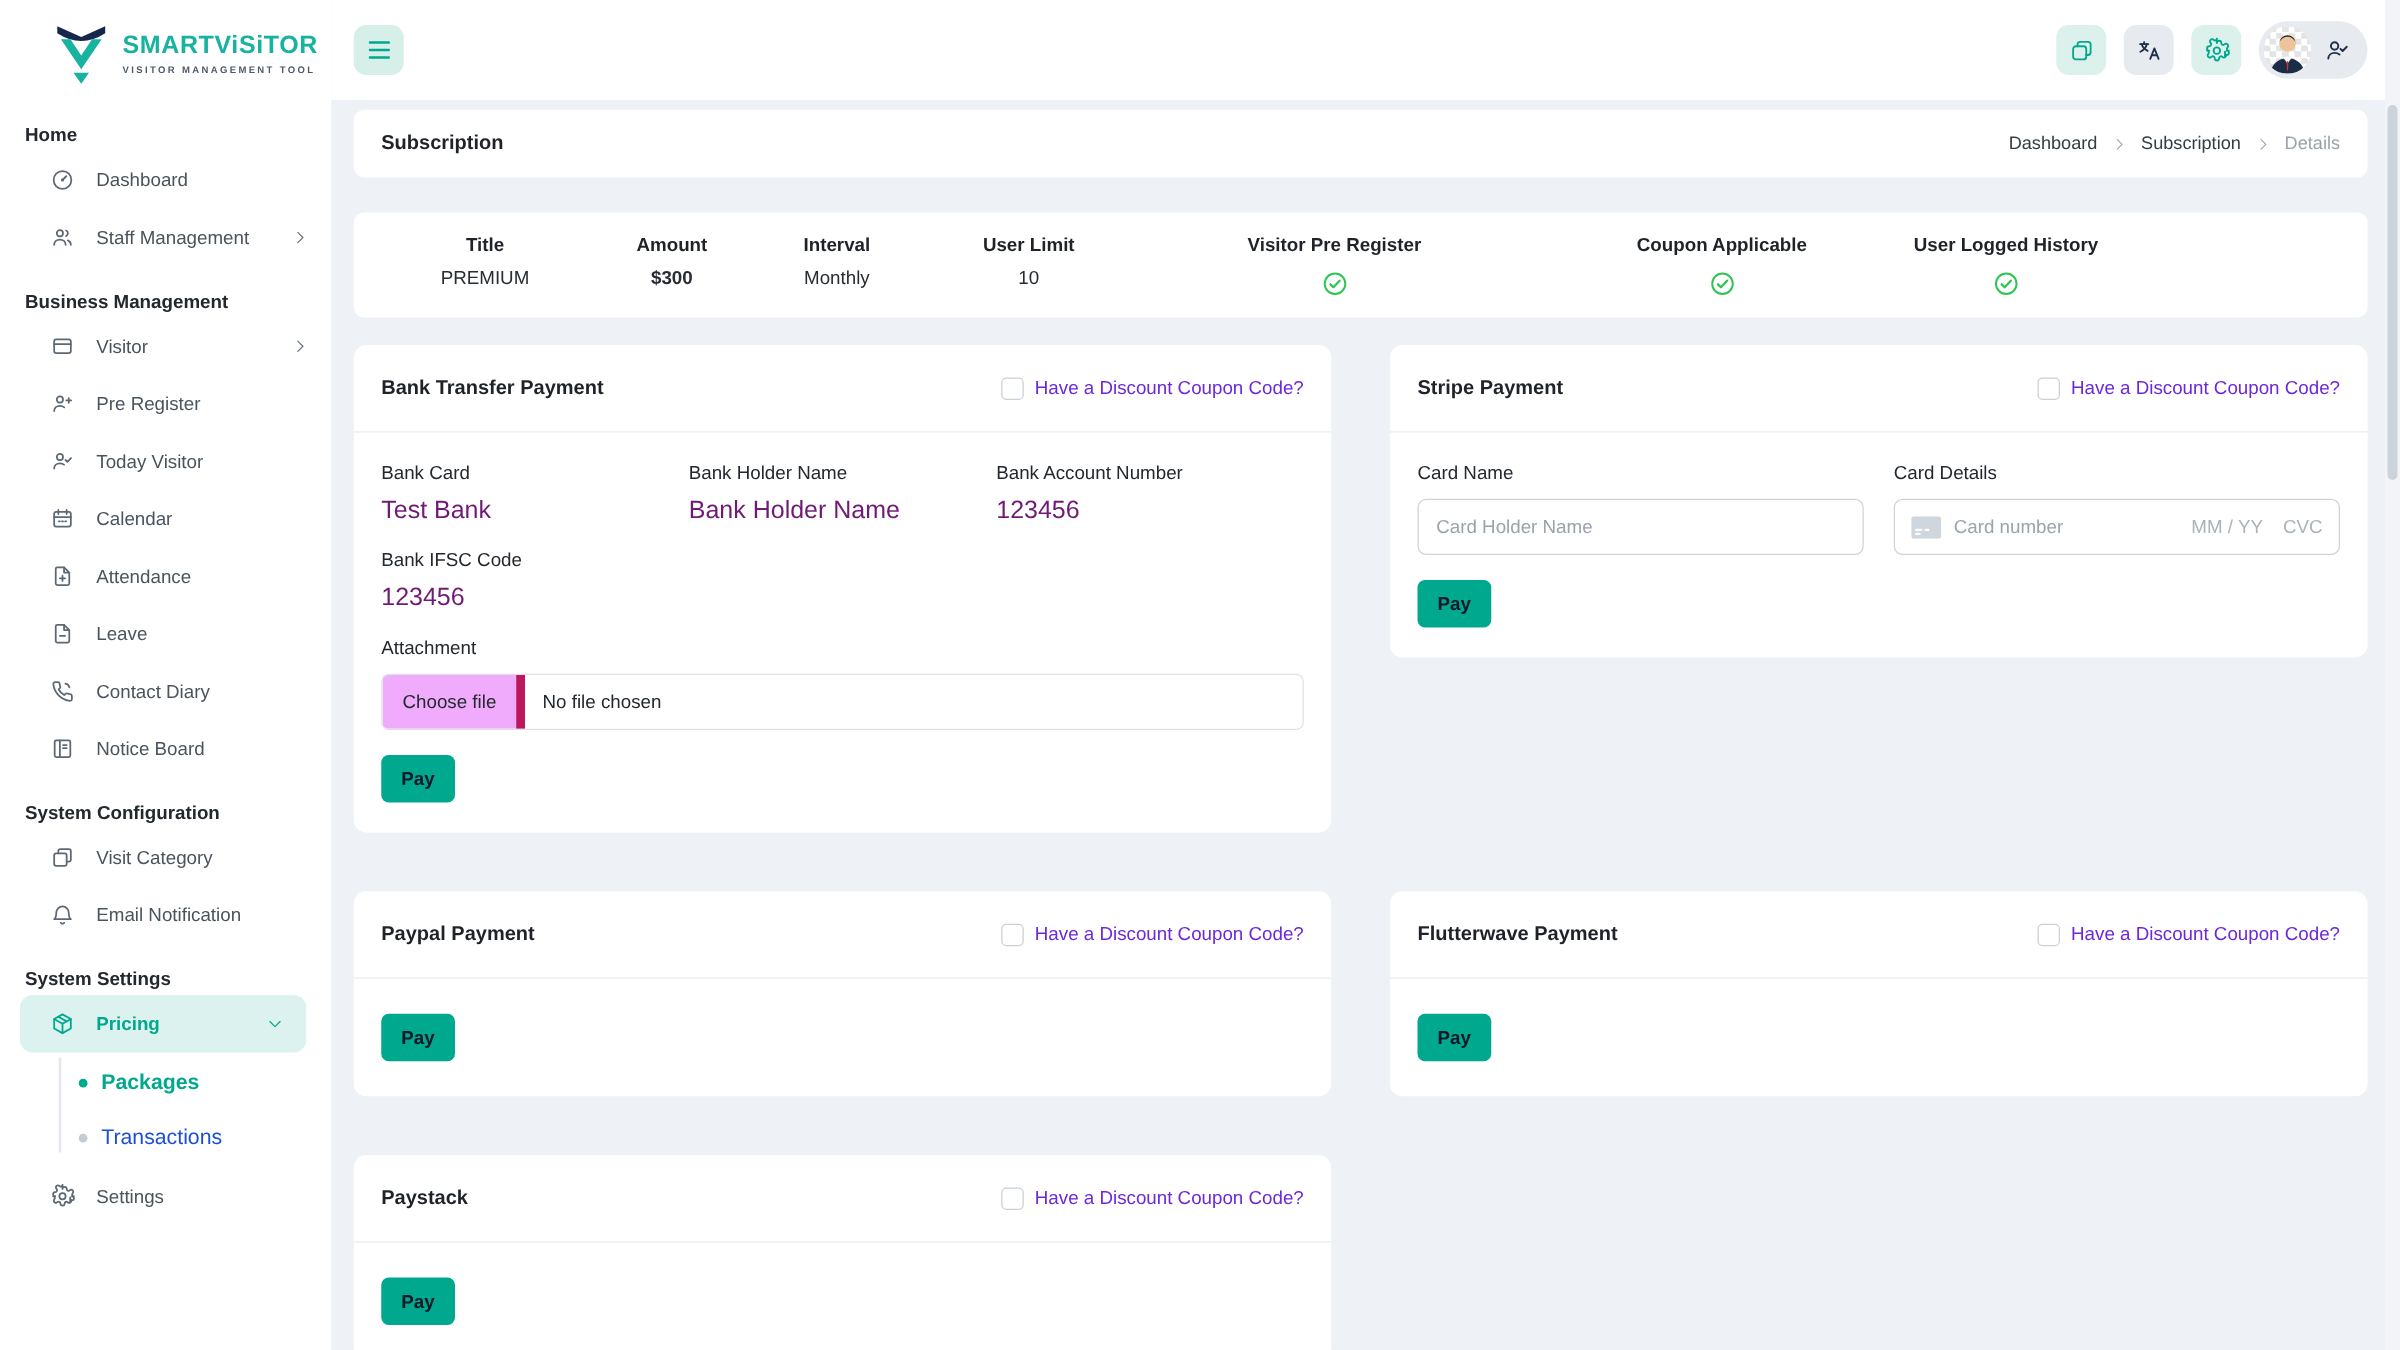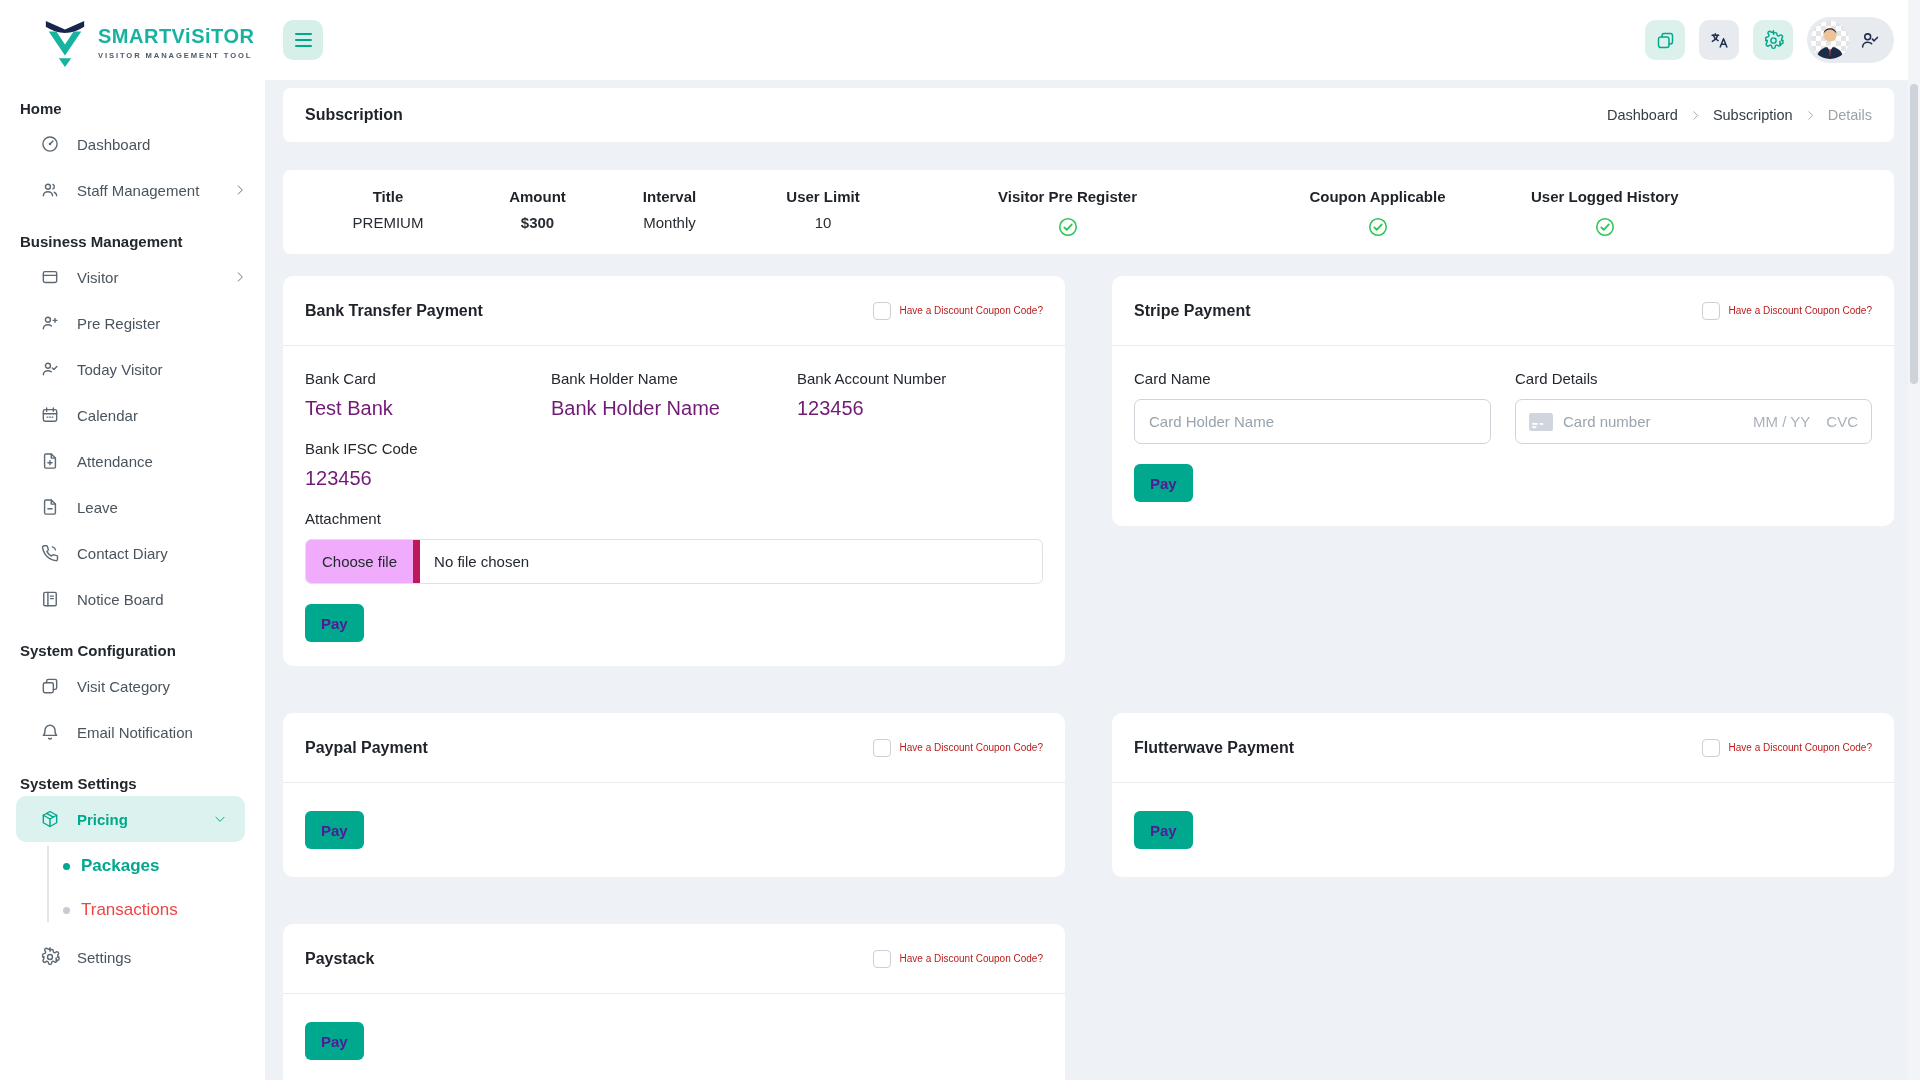--- a/index.html
+++ b/index.html
@@ -21,21 +21,21 @@
   .side-item .itm-ic { width:20px; height:20px; color:#5d6874; flex:none; }
   .side-item .chev { width:14px; height:14px; margin-left:auto; color:#6a7480; }
   .side-item.active { background:#dcf2ee; border-radius:10px; margin:0 20px 0 16px; padding-left:24px; color:#00a88e; font-weight:700; }
   .side-item.active .itm-ic, .side-item.active .chev { color:#00a88e; }
   .sub-list { position:relative; padding:2px 0; }
   .sub-list:before { content:""; position:absolute; left:47px; top:4px; bottom:12px; width:1.5px; background:#e3e7eb; }
   .sub-item { display:flex; align-items:center; gap:11px; padding:12px 20px 12px 63px; font-size:17px; cursor:pointer; }
   .sub-item .bullet { width:7px; height:7px; border-radius:50%; flex:none; }
   .sub-item.active { color:#00a88e; font-weight:700; }
   .sub-item.active .bullet { background:#00a88e; }
-  .sub-item.muted { color:#ef4444; }
+  .sub-item.muted { color:#1d4ed8; }
   .sub-item.muted .bullet { background:#c6ccd3; }
 
   
   .topbar { position:absolute; left:265px; right:0; top:0; height:80px; background:#fff; display:flex; align-items:center; justify-content:space-between; padding:0 26px 0 18px; z-index:2; }
   .hamburger { width:40px; height:40px; border-radius:10px; background:#d6efe8; display:flex; flex-direction:column; align-items:center; justify-content:center; gap:3.5px; border:none; cursor:pointer; }
   .hamburger i { display:block; width:17px; height:2.6px; border-radius:2px; background:#00a88e; }
   .top-right { display:flex; align-items:center; gap:14px; }
   .icon-btn { width:40px; height:40px; border-radius:10px; display:flex; align-items:center; justify-content:center; border:none; cursor:pointer; }
   .icon-btn.teal { background:#ddf1ec; color:#00a88e; }
   .icon-btn.gray { background:#e7ebf0; color:#20304c; }
@@ -60,24 +60,24 @@
   .dcol .dvalue { font-size:15px; color:#272d33; }
   .dcol.c1{width:166px} .dcol.c2{width:133px} .dcol.c3{width:131px} .dcol.c4{width:176px}
   .dcol.c5{width:313px} .dcol.c6{width:307px}
   .dcol.c2 .dvalue { font-weight:700; }
   .check-ic { width:22px; height:22px; color:#2dc653; margin-top:2px; }
 
   .pay-grid { margin-top:22px; display:grid; grid-template-columns:1fr 1fr; column-gap:25px; row-gap:28px; align-items:start;gap:47px; }
   .pay-card { background:#fff; border-radius:10px; }
   .pc-head { height:70px; display:flex; align-items:center; justify-content:space-between; padding:0 22px; border-bottom:1px solid #e9ecef; }
   .pc-title { font-size:16px; font-weight:700; color:#1f2329; }
-  .coupon { display:flex; align-items:center; gap:9px; font-size:10px; color:#b91c1c; }
+  .coupon { display:flex; align-items:center; gap:9px; font-size:15px; color:#6d28d9; }
   .checkbox { width:18px; height:18px; border:1px solid #c9d0d7; border-radius:4px; background:#fff; flex:none; cursor:pointer; }
   .pc-body { padding:24px 22px; }
-  .pay-btn { min-width:56px; height:38px; padding:0 16px; background:#00a88e; color:#4c1d95; border:none; border-radius:6px; font-size:15px; font-weight:600; font-family:inherit; cursor:pointer; }
+  .pay-btn { min-width:56px; height:38px; padding:0 16px; background:#00a88e; color:#0f172a; border:none; border-radius:6px; font-size:15px; font-weight:600; font-family:inherit; cursor:pointer; }
 
   .bank-grid3 { display:grid; grid-template-columns:1fr 1fr 1fr; }
   .flabel { font-size:15px; color:#23282e; margin-bottom:10px; }
   .fvalue { font-size:20px; color:#701a75; }
   .gap20 { height:20px; }
   .gap12 { height:12px; }
   .file-input { display:flex; align-items:center; height:45px; border:1px solid #dee2e6; border-radius:6px; overflow:hidden; background:#fff; }
   .file-btn { height:100%; display:flex; align-items:center; padding:0 16px; background:#f0abfc; border:none; border-right:7px solid #be185d; font-size:15px; color:#23282e; font-family:inherit; cursor:pointer; }
   .file-status { padding:0 14px; font-size:15px; color:#23282e; }
   .mt20 { margin-top:20px; }

